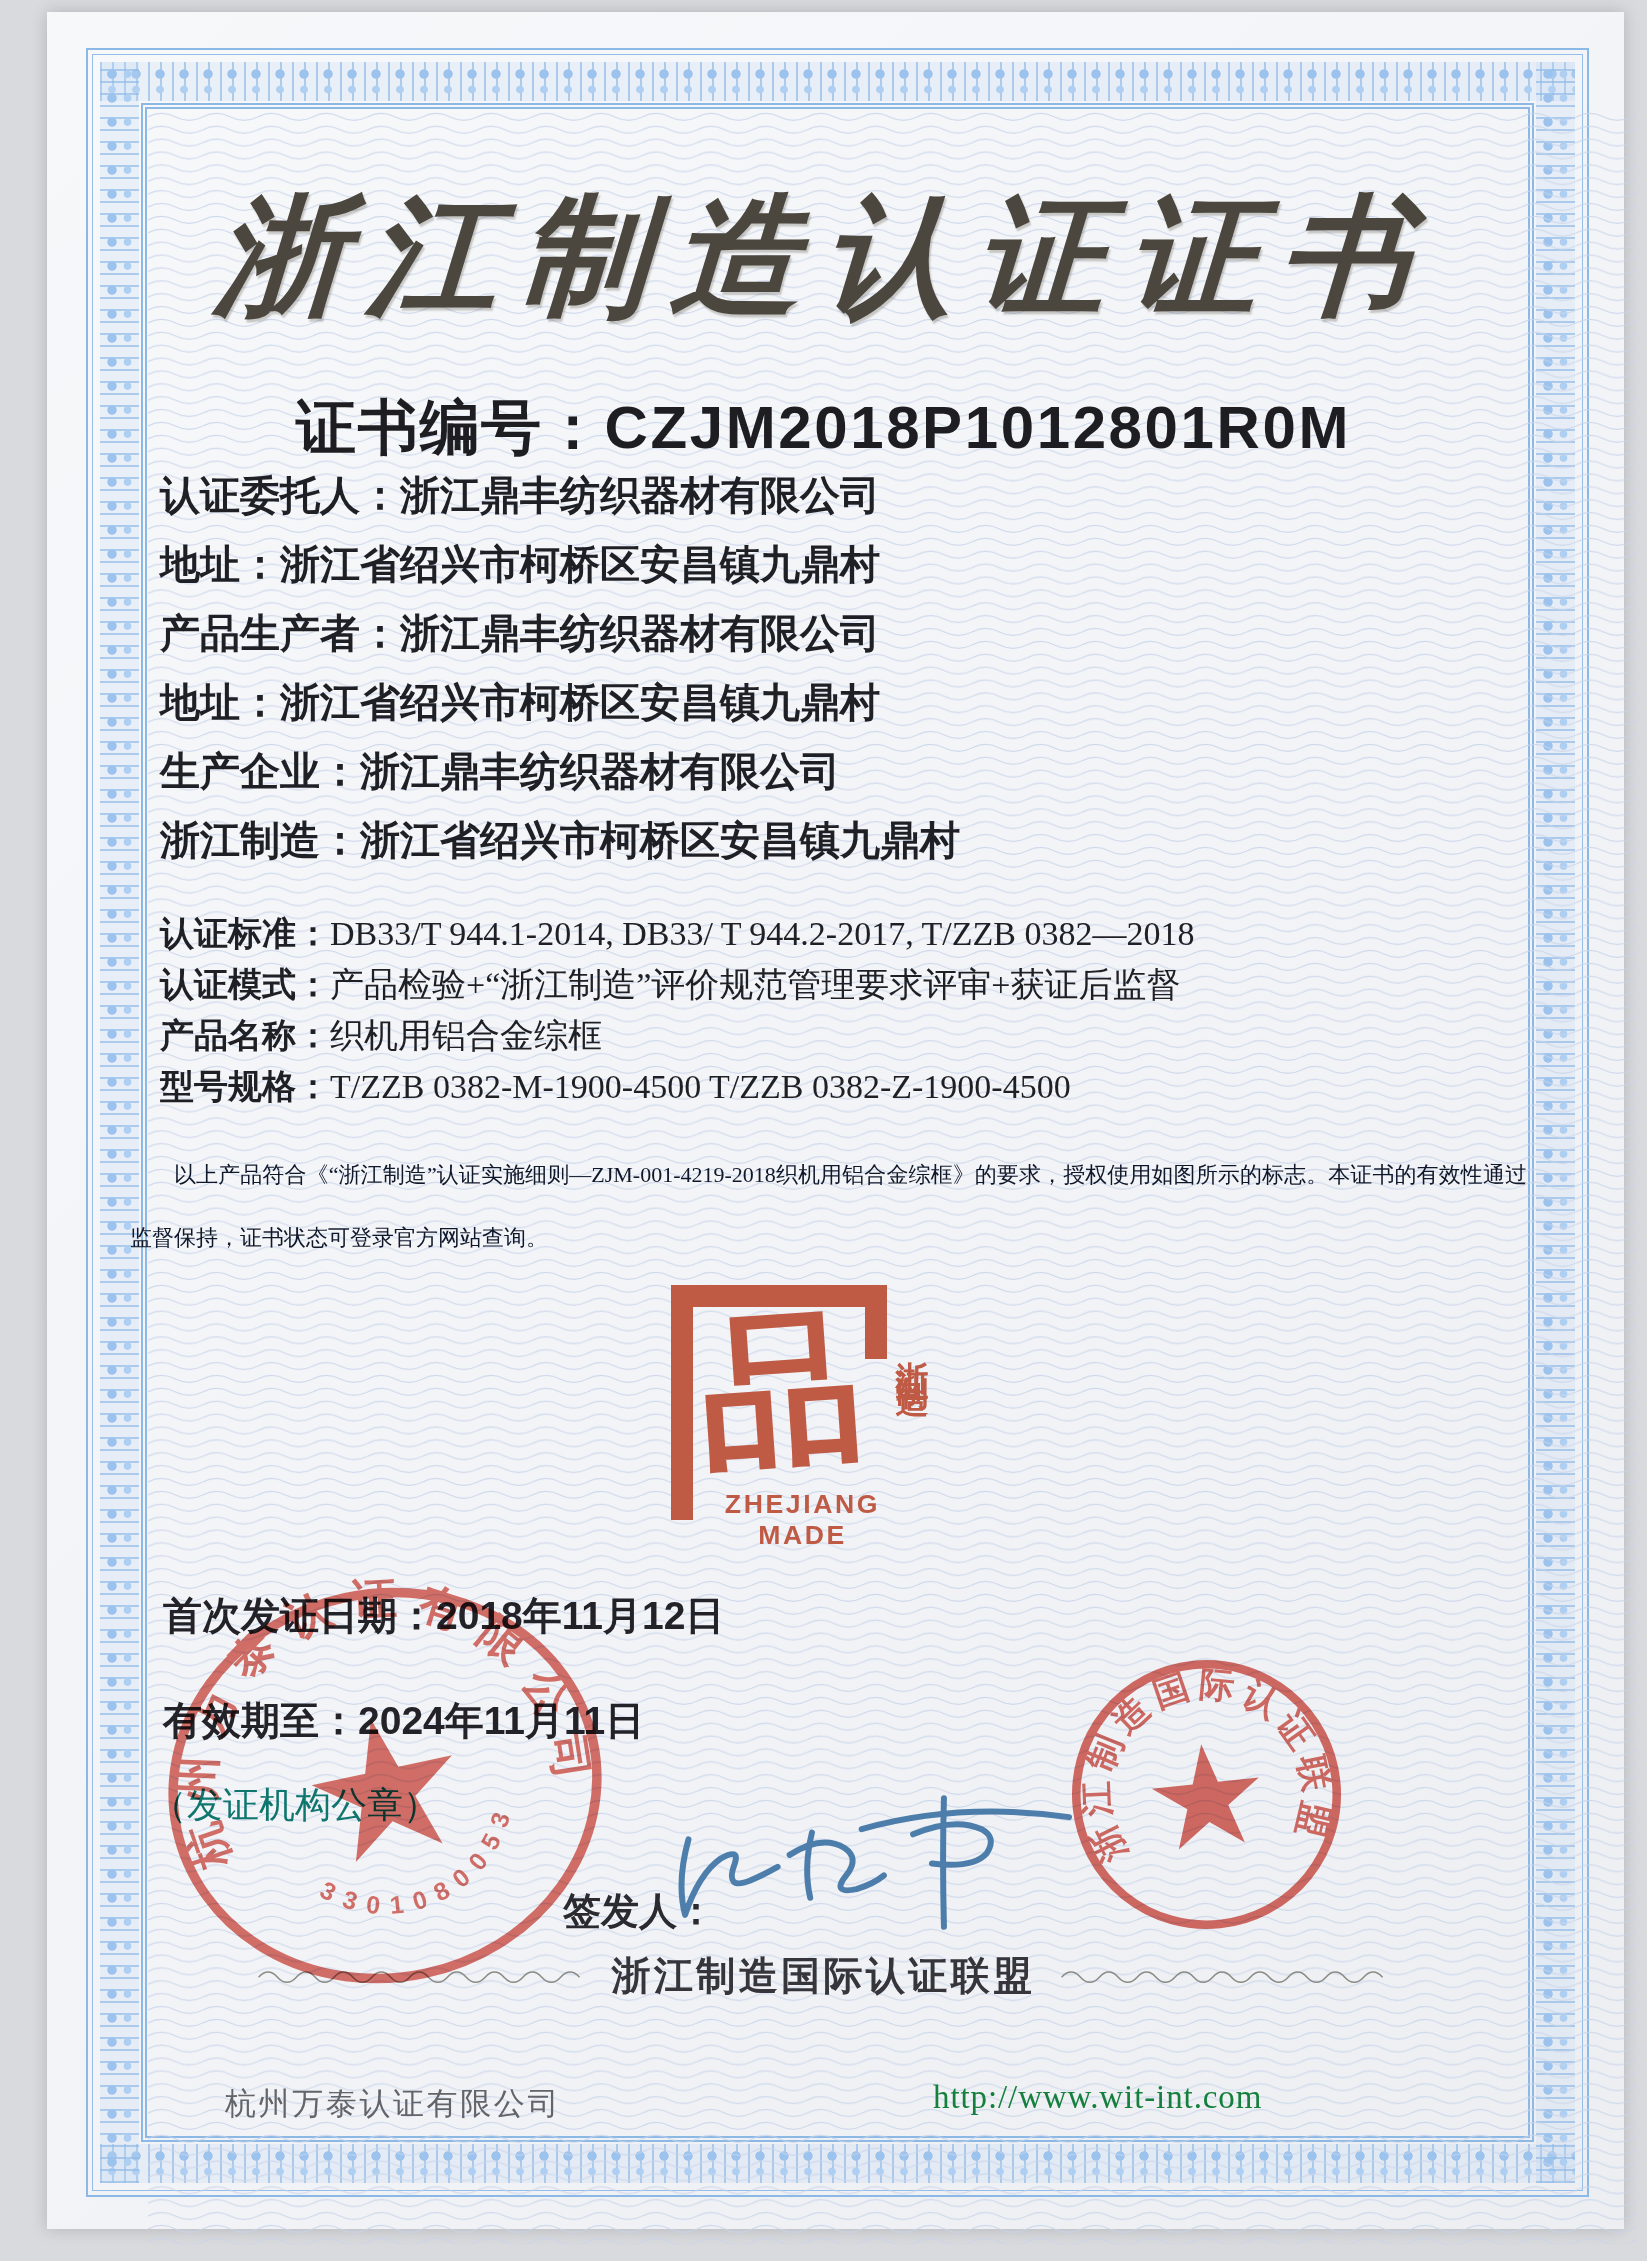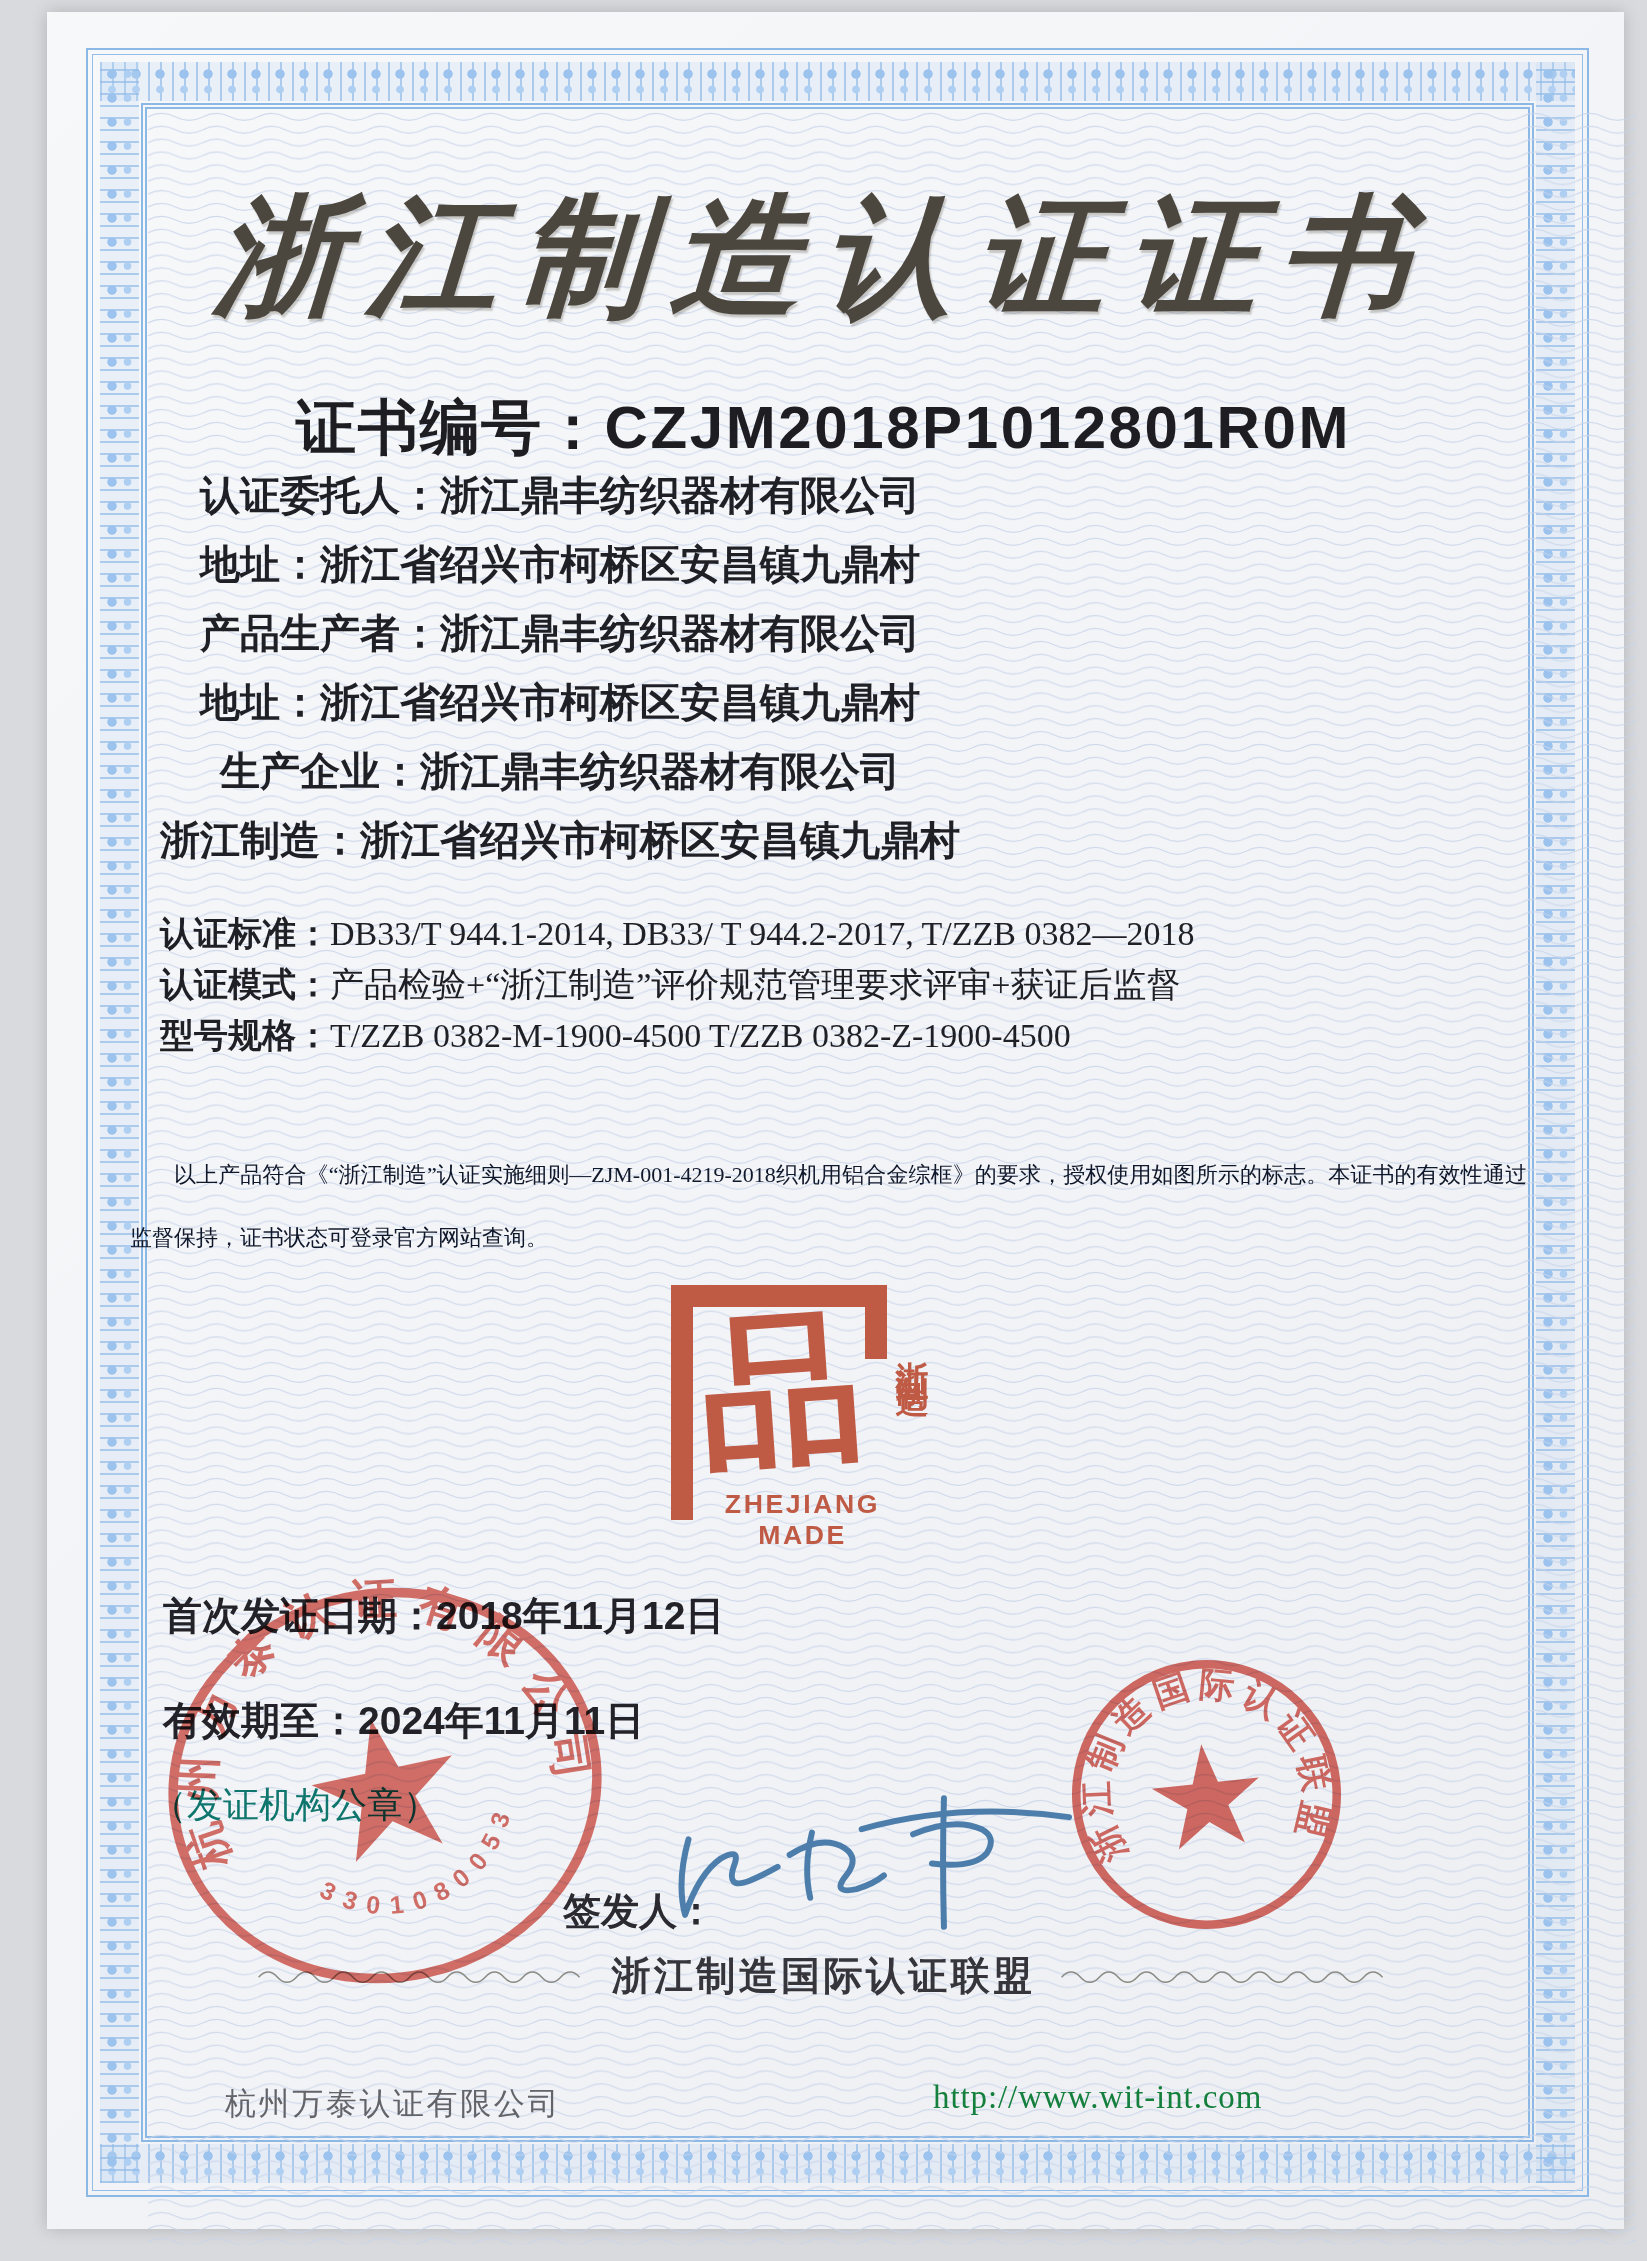--- a/index.html
+++ b/index.html
@@ -40,21 +40,21 @@
     font-family:"Liberation Serif",serif;font-style:italic;font-weight:bold;
     font-size:130px;letter-spacing:22px;color:#4b463e;
     text-shadow:1.7px 2.6px 1.7px rgba(60,55,45,.25);
     transform:skewX(-3deg);
   }
   .certno{
     position:absolute;left:0;top:388px;width:100%;text-align:center;
     font-size:60px;font-weight:600;color:#1d1d22;letter-spacing:1.7px;
   }
   .certno .num{font-family:"Liberation Sans",sans-serif;letter-spacing:2.6px;}
-  .fields{position:absolute;left:160px;top:468px;text-align:center;}
+  .fields{position:absolute;left:160px;top:468px;}
   .frow{height:69px;font-size:40px;font-weight:600;white-space:nowrap;color:#1f1f26;}
   .specs{position:absolute;left:160px;top:911px;}
   .srow{height:51px;font-size:34px;font-weight:600;white-space:nowrap;color:#1f1f26;}
   .srow .val{font-weight:500;font-family:"Liberation Serif","Liberation Sans",serif;}
   .statement{
     position:absolute;left:130px;top:1143px;width:1397px;
     font-size:22px;line-height:63px;color:#0f172a;text-align:justify;text-indent:2em;
     font-family:"Liberation Serif",serif;
   }
   
@@ -127,20 +127,21 @@
     <div class="frow"><span>地址：</span><span>浙江省绍兴市柯桥区安昌镇九鼎村</span></div>
     <div class="frow"><span>产品生产者：</span><span>浙江鼎丰纺织器材有限公司</span></div>
     <div class="frow"><span>地址：</span><span>浙江省绍兴市柯桥区安昌镇九鼎村</span></div>
     <div class="frow"><span>生产企业：</span><span>浙江鼎丰纺织器材有限公司</span></div>
     <div class="frow"><span>浙江制造：</span><span>浙江省绍兴市柯桥区安昌镇九鼎村</span></div>
   </div>
 
   <div class="specs">
     <div class="srow"><span>认证标准：</span><span class="val">DB33/T 944.1-2014, DB33/ T 944.2-2017, T/ZZB 0382—2018</span></div>
     <div class="srow"><span>认证模式：</span><span class="val">产品检验+“浙江制造”评价规范管理要求评审+获证后监督</span></div>
+    <div class="srow"><span>产品名称：</span><span class="val">织机用铝合金综框</span></div>
     <div class="srow"><span>型号规格：</span><span class="val">T/ZZB 0382-M-1900-4500  T/ZZB 0382-Z-1900-4500</span></div>
   </div>
 
   <div class="statement">以上产品符合《“浙江制造”认证实施细则—ZJM-001-4219-2018织机用铝合金综框》的要求，授权使用如图所示的标志。本证书的有效性通过监督保持，证书状态可登录官方网站查询。</div>
 
   <div class="logo">
     <div class="bar" style="left:0;top:6.9px;width:216px;height:22px;"></div>
     <div class="bar" style="left:194px;top:6.9px;width:22px;height:74px;"></div>
     <div class="bar" style="left:0;top:6.9px;width:22px;height:235px;"></div>
     <div class="mark">品</div>

